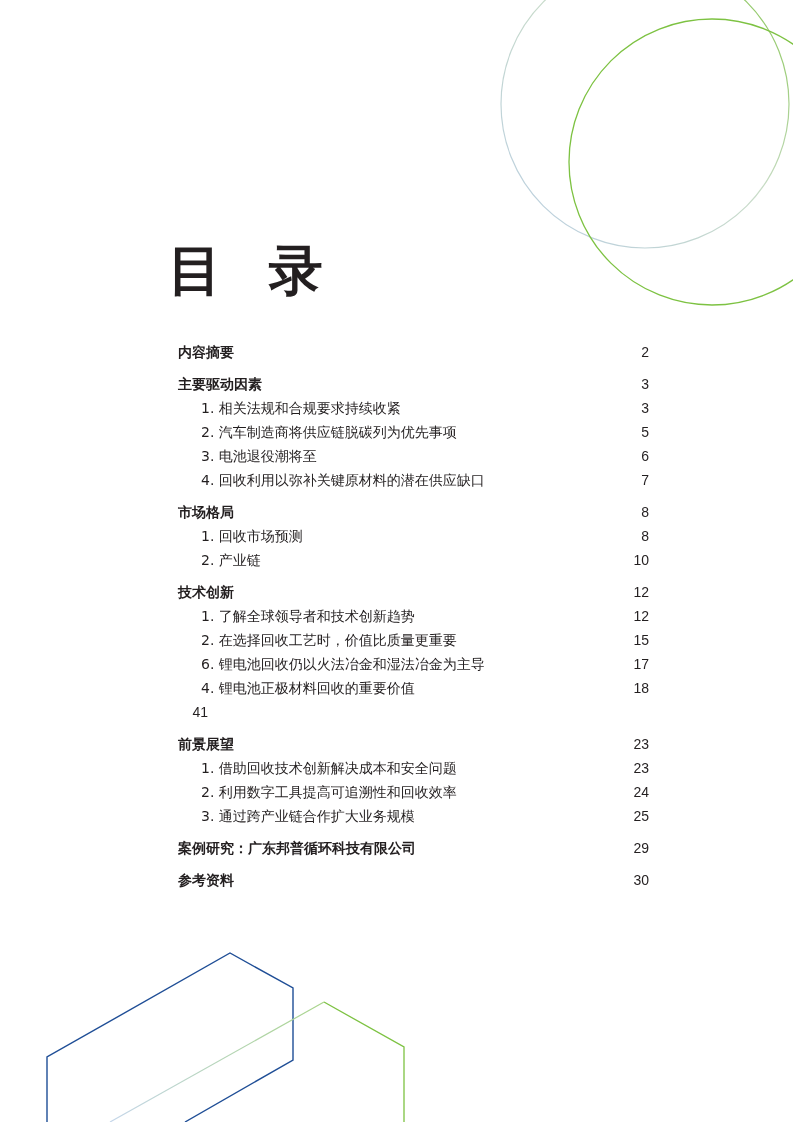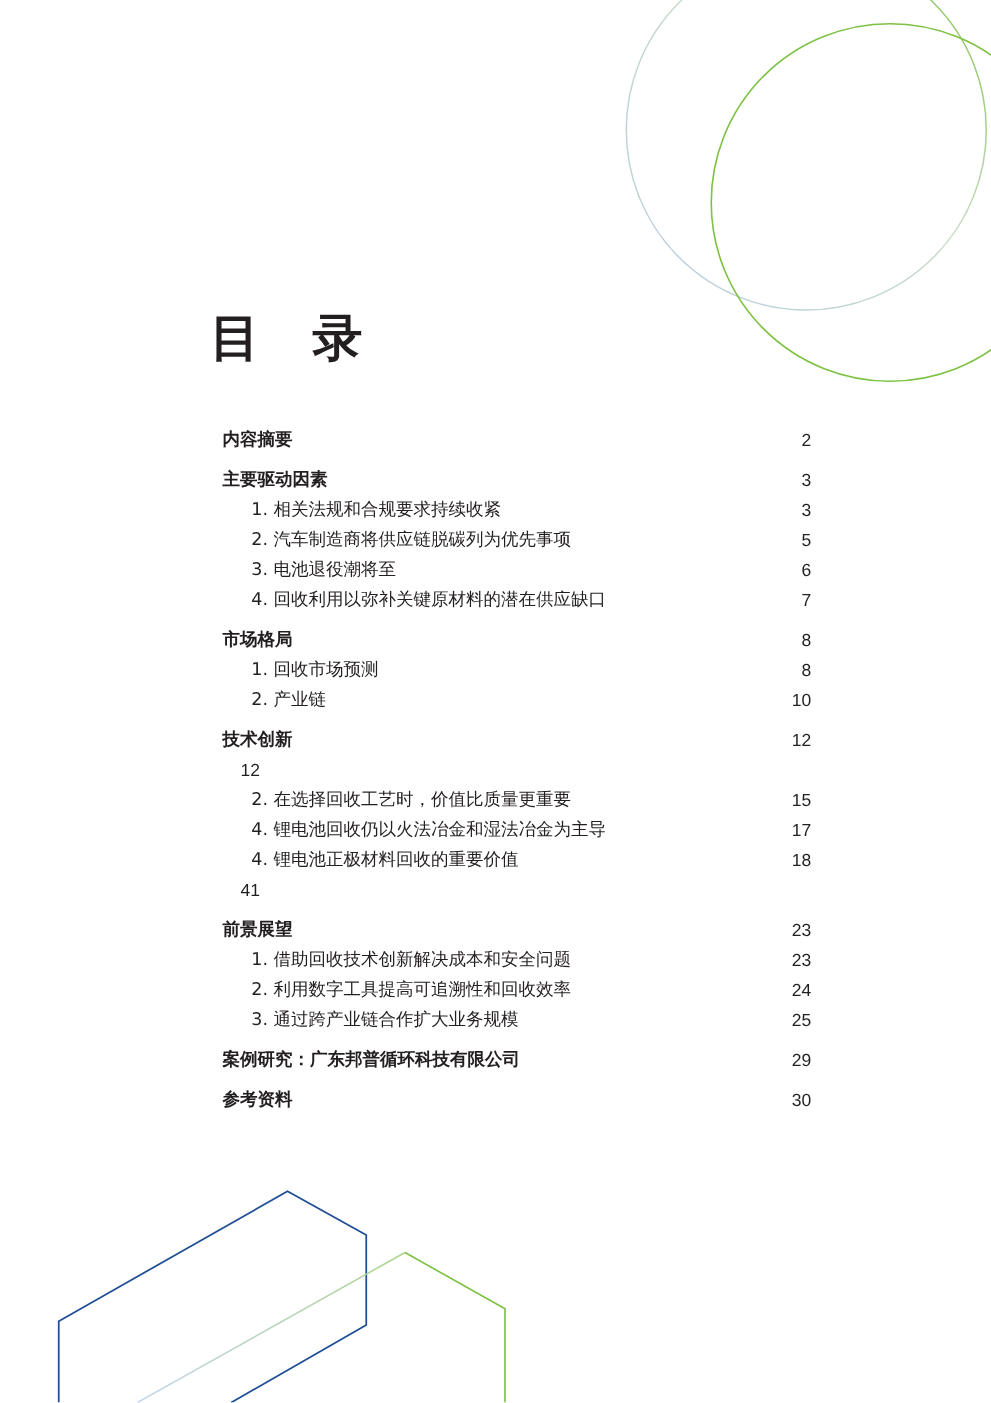--- a/index.html
+++ b/index.html
@@ -1,19 +1,19 @@
 <!DOCTYPE html>
 <html><head>
 <meta charset="utf-8">
 <style>
   html, body { margin: 0; padding: 0; background: #ffffff; }
   body { width: 793px; height: 1122px; position: relative; overflow: hidden;
          font-family: "DejaVu Sans", "Liberation Sans", sans-serif; color: #231f20; }
   .deco { position: absolute; left: 0; top: 0; width: 793px; height: 1122px; pointer-events: none; }
-  .title { position: absolute; left: 168px; top: 236px; font-size: 40px; font-weight: bold;
+  .title { position: absolute; left: 168px; top: 236px; font-size: 54px; font-weight: bold;
            letter-spacing: 14px; line-height: 70px; color: #231f20; margin: 0; }
   .toc { position: absolute; left: 167px; top: 340px; width: 482px; }
   .section { margin-bottom: 8px; padding-left: 11px; }
   .row { display: flex; justify-content: space-between; align-items: center;
          height: 24px; font-size: 14px; line-height: 24px; }
   .row.head .label { font-weight: bold; }
   .row.sub .label { padding-left: 23px; text-align: right; }
   .num { font-family: "Liberation Sans", sans-serif; font-size: 14px; text-align: right; min-width: 30px; }
 </style>
 </head>
@@ -86,28 +86,29 @@
       <span class="num">10</span>
     </div>
   </div>
 
   <div class="section">
     <div class="row head">
       <span class="label">技术创新</span>
       <span class="num">12</span>
     </div>
     <div class="row sub">
+      <span class="label">1. 了解全球领导者和技术创新趋势</span>
       <span class="num">12</span>
     </div>
     <div class="row sub">
       <span class="label">2. 在选择回收工艺时，价值比质量更重要</span>
       <span class="num">15</span>
     </div>
     <div class="row sub">
-      <span class="label">4. 锂电池回收仍以火法冶金和湿法冶金为主导</span>
+      <span class="label">6. 锂电池回收仍以火法冶金和湿法冶金为主导</span>
       <span class="num">17</span>
     </div>
     <div class="row sub">
       <span class="label">4. 锂电池正极材料回收的重要价值</span>
       <span class="num">18</span>
     </div>
     <div class="row sub">
       <span class="num">41</span>
     </div>
   </div>

